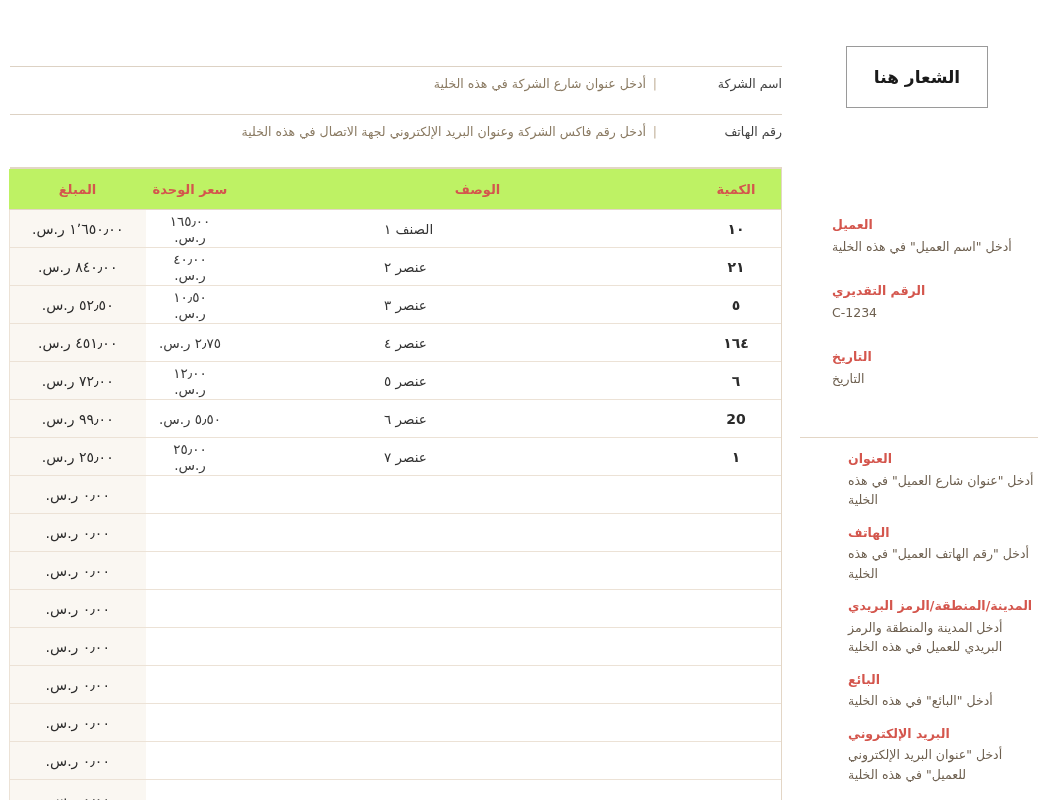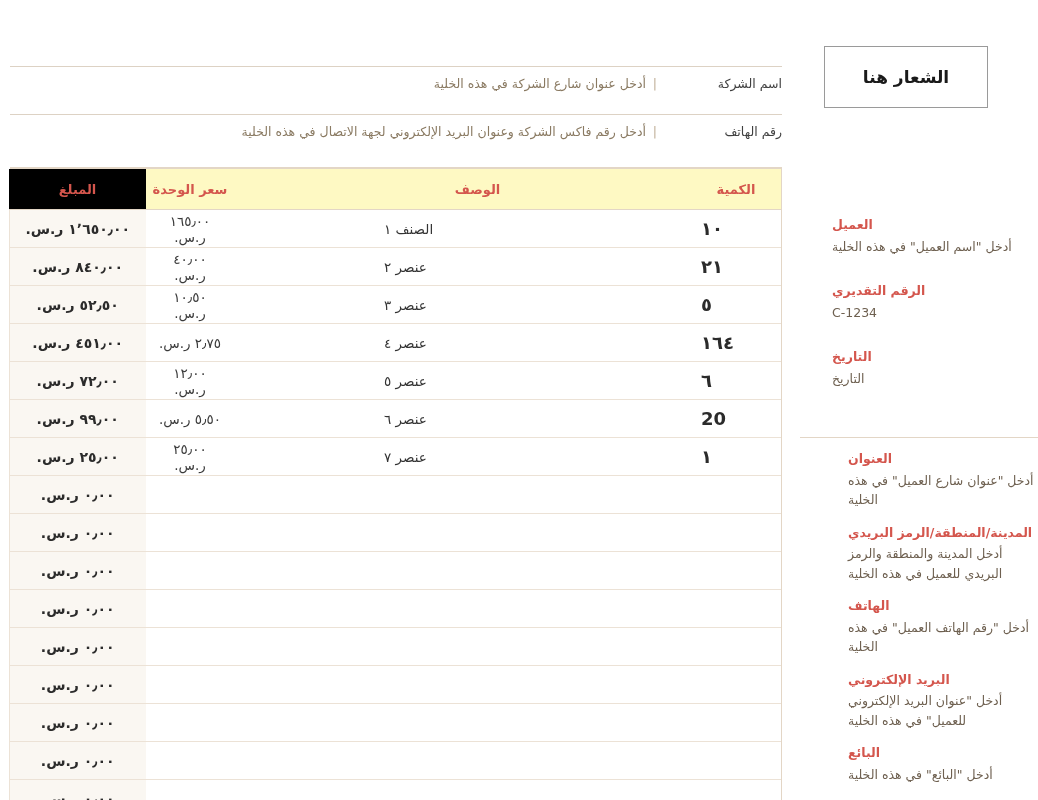--- a/index.html
+++ b/index.html
@@ -109,62 +109,62 @@
   table.items col.c-amount { width: 137px; }
 
   table.items th {
     font-size: 13px;
     font-weight: bold;
     color: #d4564d;
     padding: 0;
     height: 40px;
     vertical-align: middle;
     border-bottom: 1.5px solid #e3d6c6;
-    background: #fef9c3;
+    background: #bef264;
   }
   table.items th.h-qty    { text-align: center; }
   table.items th.h-desc   { text-align: center; padding-left: 30px; }
   table.items th.h-unit   { text-align: center; }
-  table.items th.h-amount { text-align: center; background: #000000; }
+  table.items th.h-amount { text-align: center; background: #bef264; }
 
   table.items td {
     font-size: 13.5px;
     height: 38px;
     padding: 0 10px;
     vertical-align: middle;
     border-bottom: 1.5px solid #ece2d6;
     color: #2b2b2b;
     background: #ffffff;
     box-sizing: border-box;
   }
-  table.items td.t-qty    { text-align: left; font-weight: bold; font-size: 18px; }
+  table.items td.t-qty    { text-align: center; font-weight: bold; font-size: 14px; }
   table.items td.t-desc   { text-align: left; padding-left: 150px; color: #333; }
   table.items td.t-unit   { text-align: center; color: #3a3a3a; }
   table.items td.t-amount {
     text-align: center;
-    font-weight: bold;
+    font-weight: normal;
     background: #faf7f2;
     border-left: 1.5px solid #ece2d6;
     font-size: 14px;
   }
   table.items tr.empty td.t-amount { color: #2b2b2b; }
 
   
   .sidebar {
     position: absolute;
     top: 0;
     right: 0;
     width: 238px;
     height: 800px;
   }
   .logo-box {
     position: absolute;
     top: 46px;
     right: 50px;
-    width: 164px;
+    width: 142px;
     height: 62px;
     border: 1.5px solid #9a9a9a;
     background: #ffffff;
     box-sizing: border-box;
     display: flex;
     align-items: center;
     justify-content: center;
     font-size: 17px;
     font-weight: bold;
     color: #1a1a1a;
@@ -372,31 +372,31 @@
       </div>
 
     <div class="side-divider"></div>
 
     <div class="side-fields-2">
         <div class="side-group">
           <div class="s-label">العنوان</div>
           <div class="s-value">أدخل "عنوان شارع العميل" في هذه الخلية</div>
         </div>
         <div class="side-group">
+          <div class="s-label">الهاتف</div>
+          <div class="s-value">أدخل "رقم الهاتف العميل" في هذه الخلية</div>
+        </div>
+        <div class="side-group">
           <div class="s-label">المدينة/المنطقة/الرمز البريدي</div>
           <div class="s-value">أدخل المدينة والمنطقة والرمز البريدي للعميل في هذه الخلية</div>
         </div>
         <div class="side-group">
-          <div class="s-label">الهاتف</div>
-          <div class="s-value">أدخل "رقم الهاتف العميل" في هذه الخلية</div>
+          <div class="s-label">البائع</div>
+          <div class="s-value">أدخل "البائع" في هذه الخلية</div>
         </div>
         <div class="side-group">
           <div class="s-label">البريد الإلكتروني</div>
           <div class="s-value">أدخل "عنوان البريد الإلكتروني للعميل" في هذه الخلية</div>
         </div>
-        <div class="side-group">
-          <div class="s-label">البائع</div>
-          <div class="s-value">أدخل "البائع" في هذه الخلية</div>
-        </div>
       </div>
   </div>
 
 </div>
 
 </body></html>

